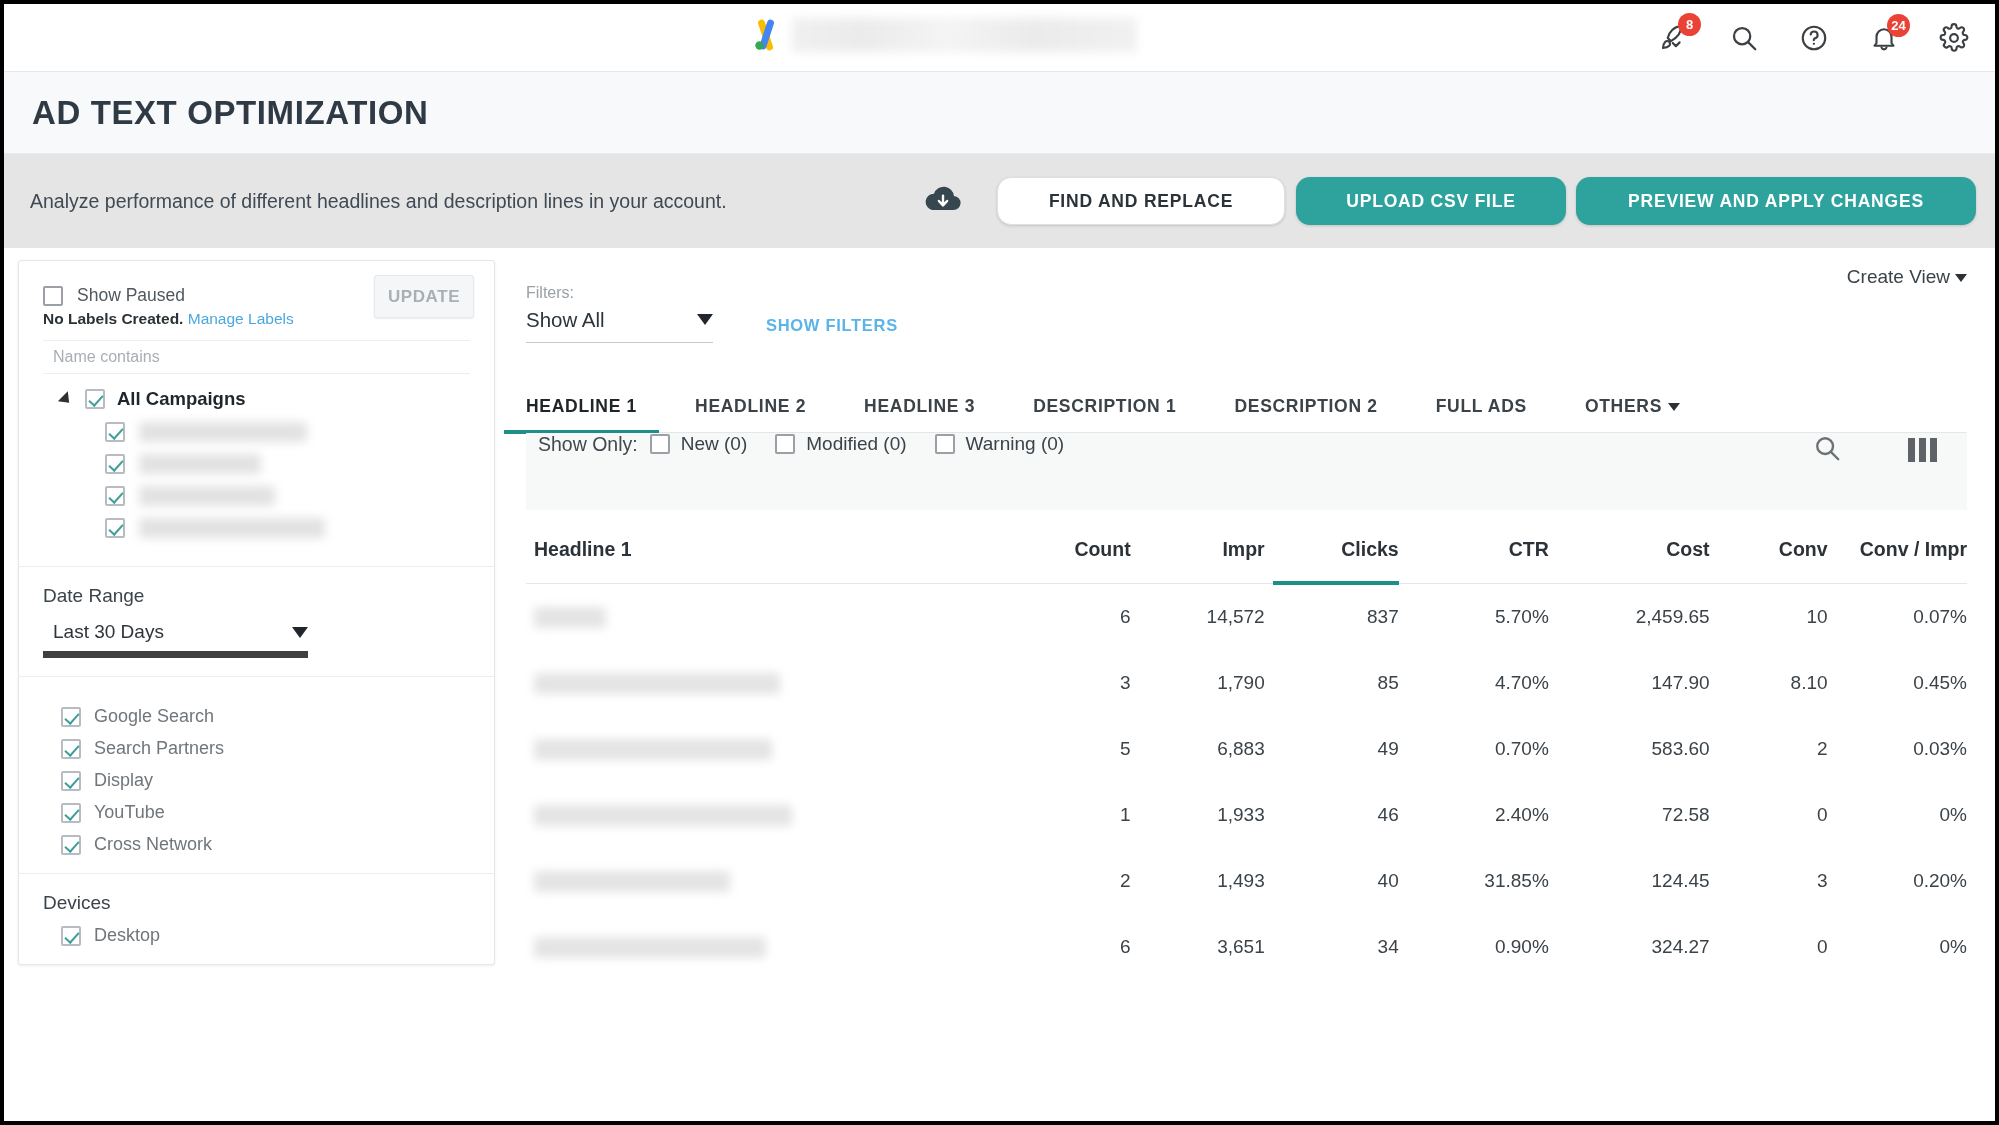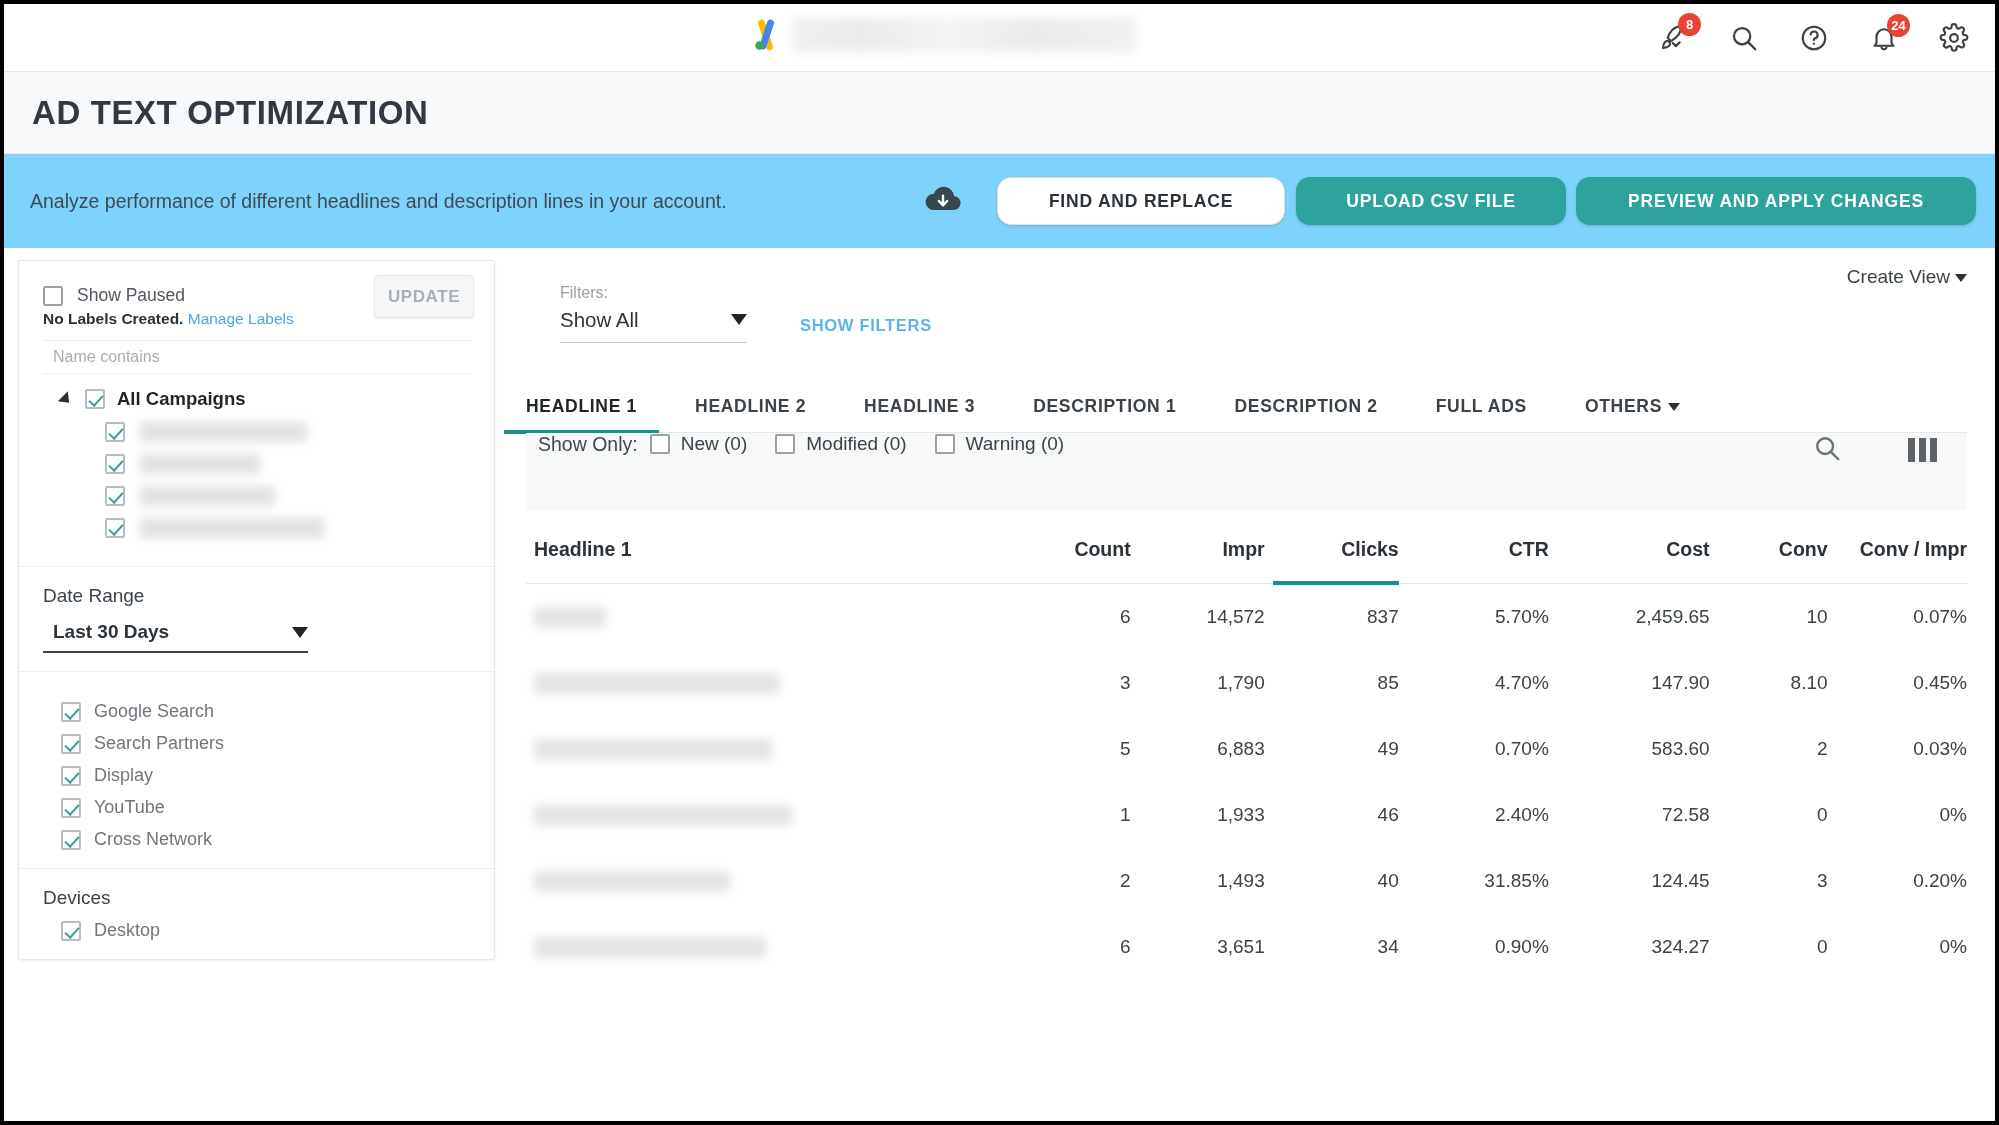--- a/index.html
+++ b/index.html
@@ -84,21 +84,21 @@
     font-size: 33px;
     font-weight: 700;
     letter-spacing: 0.6px;
     color: #2f3a44;
   }
 
   
   .actionbar {
     position: relative;
     height: 94px;
-    background: #7dd3fc;
+    background: #e5e5e5;
     display: flex;
     align-items: center;
   }
   .subtitle {
     position: absolute;
     left: 26px;
     font-size: 19.5px;
     color: #3f4a54;
   }
   .dl-icon { position: absolute; left: 920px; top: 30px; cursor: pointer; }
@@ -221,24 +221,23 @@
   .tree-child {
     display: flex; align-items: center; gap: 14px;
     padding-left: 62px; margin-top: 12px;
   }
   .blurname { height: 20px; filter: blur(5px); border-radius: 3px; background:#e2e2e2; }
 
   .sec h3 { font-size: 19px; font-weight: 400; color: #3c444b; margin-bottom: 10px; }
   .select-line {
     position: relative;
     width: 265px;
-    border-bottom: 2px solid #404040;
+    border-bottom: 7px solid #404040;
     padding: 4px 0 8px 10px;
     cursor: pointer;
-    font-weight: bold;
   }
   .select-line .val { font-size: 19px; color: #2d353b; }
   .tri {
     position: absolute; right: 0; top: 10px;
     width: 0; height: 0;
     border-left: 8px solid transparent;
     border-right: 8px solid transparent;
     border-top: 11px solid #20262b;
   }
   .opt-row { display: flex; align-items: center; gap: 13px; margin: 11px 0 0 18px; }
@@ -255,21 +254,21 @@
   }
   .createview .caretdn {
     display: inline-block;
     width: 0; height: 0;
     border-left: 6px solid transparent;
     border-right: 6px solid transparent;
     border-top: 8px solid #2c3136;
     margin-left: 5px;
     vertical-align: middle;
   }
-  .filters-wrap { position: relative; padding-top: 36px; margin-left: 34px; }
+  .filters-wrap { position: relative; padding-top: 36px; }
   .filters-lbl { font-size: 16px; color: #9aa0a6; }
   .filter-sel {
     margin-top: 6px;
     width: 187px;
     position: relative;
     border-bottom: 1px solid #c6cace;
     padding-bottom: 10px;
     cursor: pointer;
   }
   .filter-sel .val { font-size: 20.5px; color: #2d353b; }

